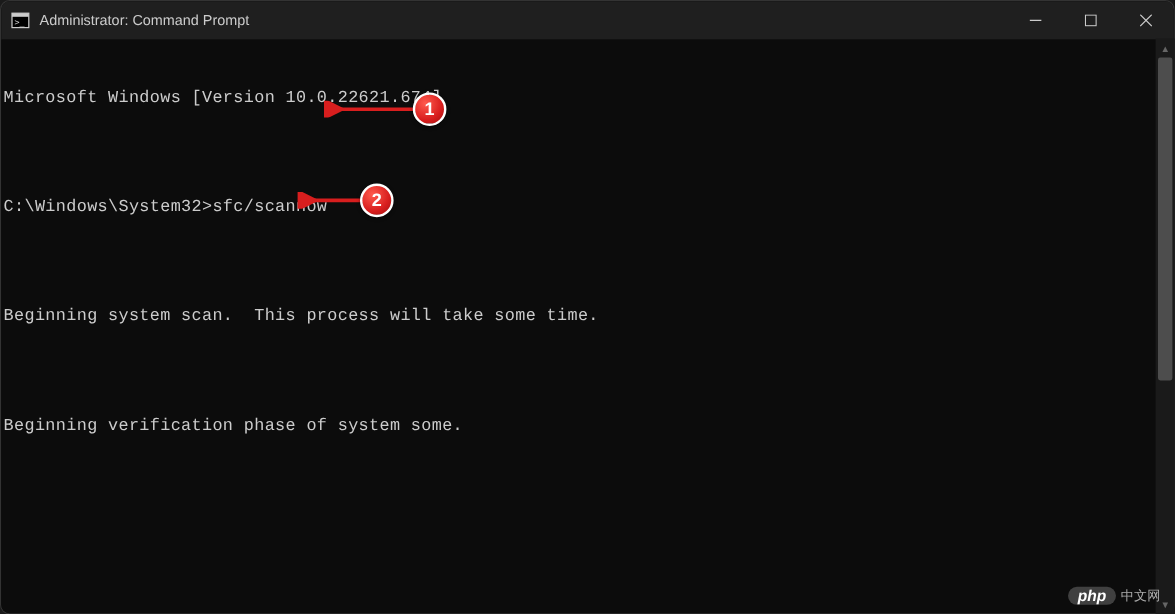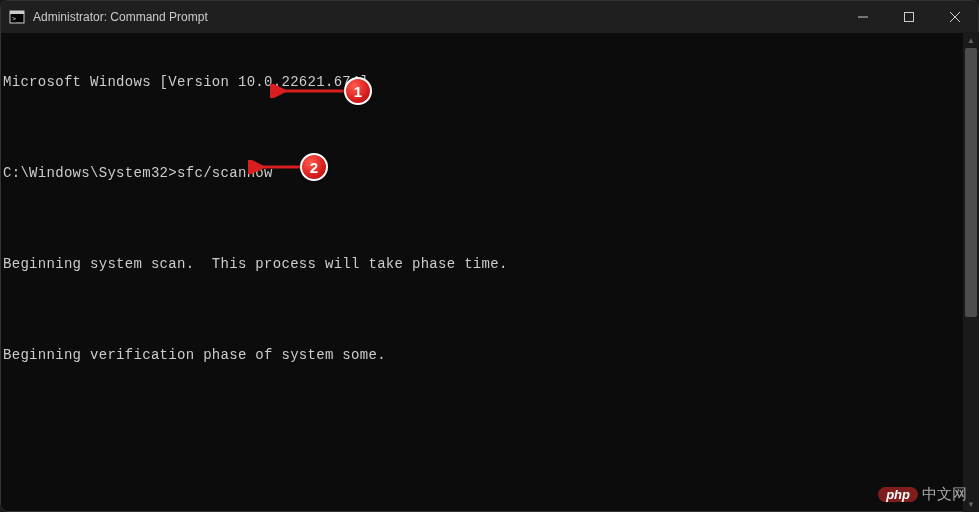--- a/index.html
+++ b/index.html
@@ -134,37 +134,37 @@
     .watermark {
       position: absolute;
       bottom: 8px;
       right: 12px;
       display: flex;
       align-items: center;
       gap: 4px;
       pointer-events: none;
     }
     .watermark-logo {
-      background: #7f1d1d;
+      background: #404040;
       border-radius: 12px;
       padding: 0 8px;
       display: flex;
       align-items: center;
       gap: 4px;
     }
     .watermark-php {
       color: #fff;
       font-weight: bold;
       font-size: 13px;
       font-style: italic;
       font-family: Arial, sans-serif;
     }
     .watermark-text {
       color: #aaa;
-      font-size: 15px;
+      font-size: 11px;
       font-family: Liberation Mono, monospace;
     }
   </style>
 </head>
 <body>
 
 <div class="window">
   <div class="titlebar">
     <div class="titlebar-icon">
       <svg width="16" height="16" viewBox="0 0 16 16">
@@ -191,21 +191,21 @@
             <line x1="10" y1="0" x2="0" y2="10" stroke="#ccc" stroke-width="1"></line>
           </svg>
       </div>
     </div>
   </div>
   <div class="terminal-content">
     <span class="terminal-line">Microsoft Windows [Version 10.0.22621.674]</span>
     <span class="terminal-line"></span>
     <span class="terminal-line">C:\Windows\System32&gt;sfc/scannow</span>
     <span class="terminal-line"></span>
-    <span class="terminal-line">Beginning system scan.  This process will take phase time.</span>
+    <span class="terminal-line">Beginning system scan.  This process will take some time.</span>
     <span class="terminal-line"></span>
     <span class="terminal-line">Beginning verification phase of system some.</span>
     <span class="terminal-line"></span>
     
     <span class="terminal-line"></span>
     
   </div>
   <div class="scrollbar">
     <div class="scrollbar-arrow">▲</div>
     <div class="scrollbar-track">

